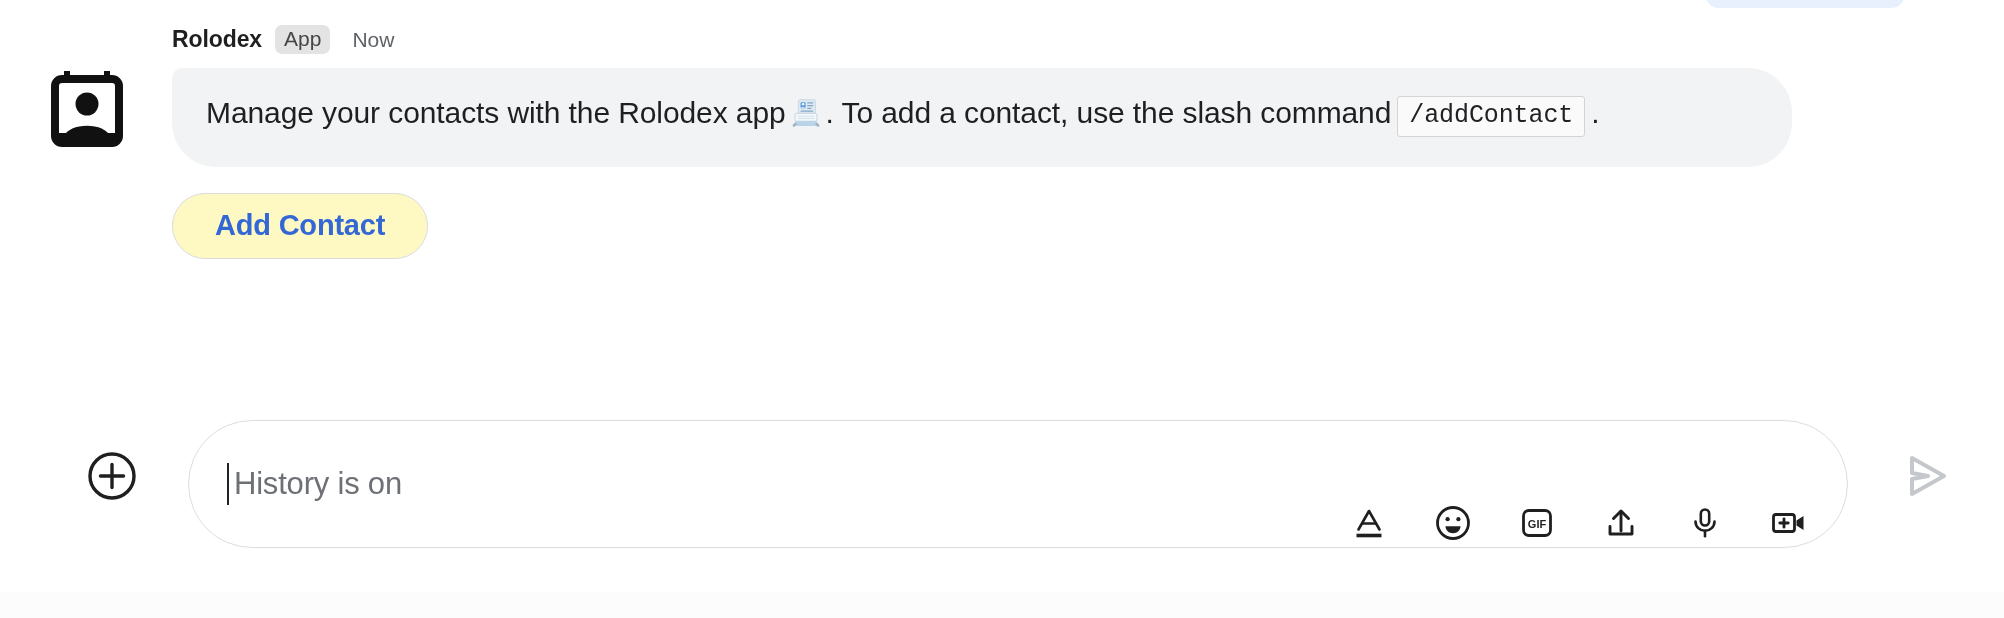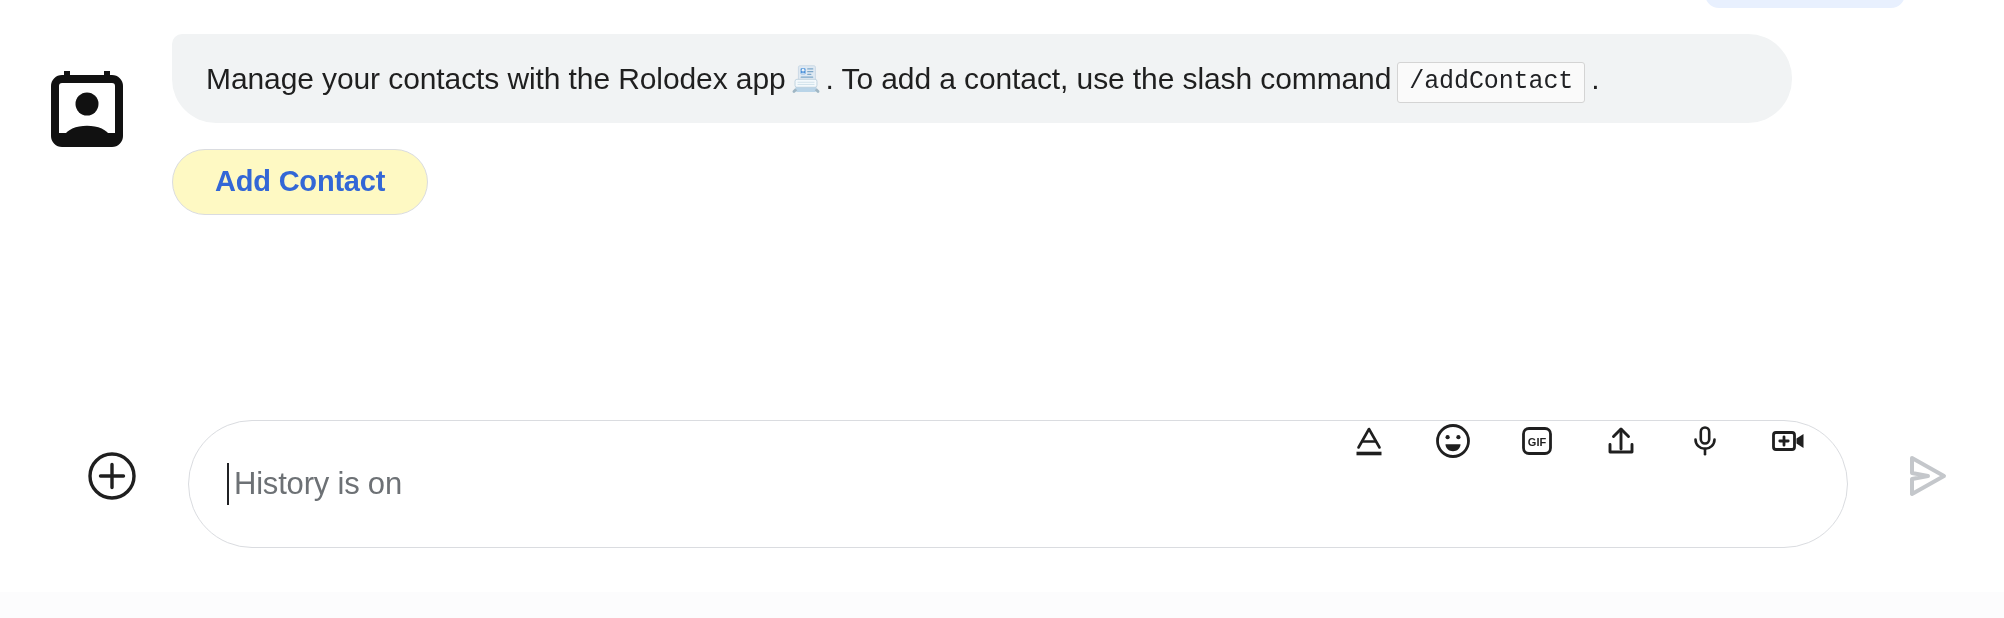--- a/index.html
+++ b/index.html
@@ -87,21 +87,21 @@
     font-size: 21px;
     color: #5f6368;
     line-height: 1;
   }
 
   
   .bubble {
     margin-top: 12px;
     background: #f1f3f4;
     border-radius: 10px 44px 44px 44px;
-    padding: 24px 40px 16px 34px;
+    padding: 24px 40px 26px 34px;
     width: 1620px;
     color: #1f1f1f;
     font-size: 30px;
     line-height: 1.43;
     letter-spacing: -0.1px;
   }
   .bubble p { margin: 0; }
 
   .emoji-inline {
     display: inline-block;
@@ -202,21 +202,21 @@
     letter-spacing: -0.2px;
     user-select: none;
   }
 
   .toolbar {
     position: absolute;
     right: 36px;
     top: 0;
     height: 100%;
     display: flex;
-    align-items: flex-start;
+    align-items: flex-end;
     gap: 40px;
   }
   .tool-icon {
     width: 44px;
     height: 44px;
     display: flex;
     align-items: center;
     justify-content: center;
     cursor: pointer;
   }
@@ -261,20 +261,25 @@
           <rect x="4" y="8" width="64" height="64" rx="7" ry="7" fill="none" stroke="#111111" stroke-width="8"></rect>
           <circle cx="36" cy="33" r="11.5" fill="#111111"></circle>
           <path d="M13 66 C17 51, 55 51, 59 66 Z" fill="#111111"></path>
           <rect x="8" y="62" width="56" height="8" fill="#111111"></rect>
         </svg>
       </span>
     </div>
 
     <div class="msg-col">
 
+      <div class="msg-header">
+        <span class="sender-name">Rolodex</span>
+        <span class="app-badge">App</span>
+        <span class="msg-time">Now</span>
+      </div>
 
       <div class="bubble">
         <p><span>Manage your contacts with the Rolodex app</span><span class="emoji-inline"><svg width="34" height="34" viewBox="0 0 36 36" xmlns="http://www.w3.org/2000/svg">
                 <path d="M7 26.5h22v4.2c0 1.2-1 2.2-2.2 2.2H9.2C8 32.9 7 31.9 7 30.7z" fill="#b9d4e8"></path>
                 <path d="M4.2 31.2c-.6.6-.6 1.5 0 2.1.6.6 1.5.6 2.1 0l2.4-2.4-2.1-2.1zM31.8 31.2c.6.6.6 1.5 0 2.1-.6.6-1.5.6-2.1 0l-2.4-2.4 2.1-2.1z" fill="#9fb6c4"></path>
                 <rect x="10" y="5" width="18" height="16" rx="1.6" fill="#dfe9f2"></rect>
                 <rect x="10" y="5" width="18" height="16" rx="1.6" fill="none" stroke="#c3d3e0" stroke-width=".8"></rect>
                 <rect x="12.3" y="7.6" width="5.2" height="6.4" rx="1" fill="#4a90d9"></rect>
                 <circle cx="14.9" cy="9.7" r="1.5" fill="#eaf2f9"></circle>
                 <path d="M12.6 13.6c.4-1.5 4-1.5 4.4 0z" fill="#eaf2f9"></path>

